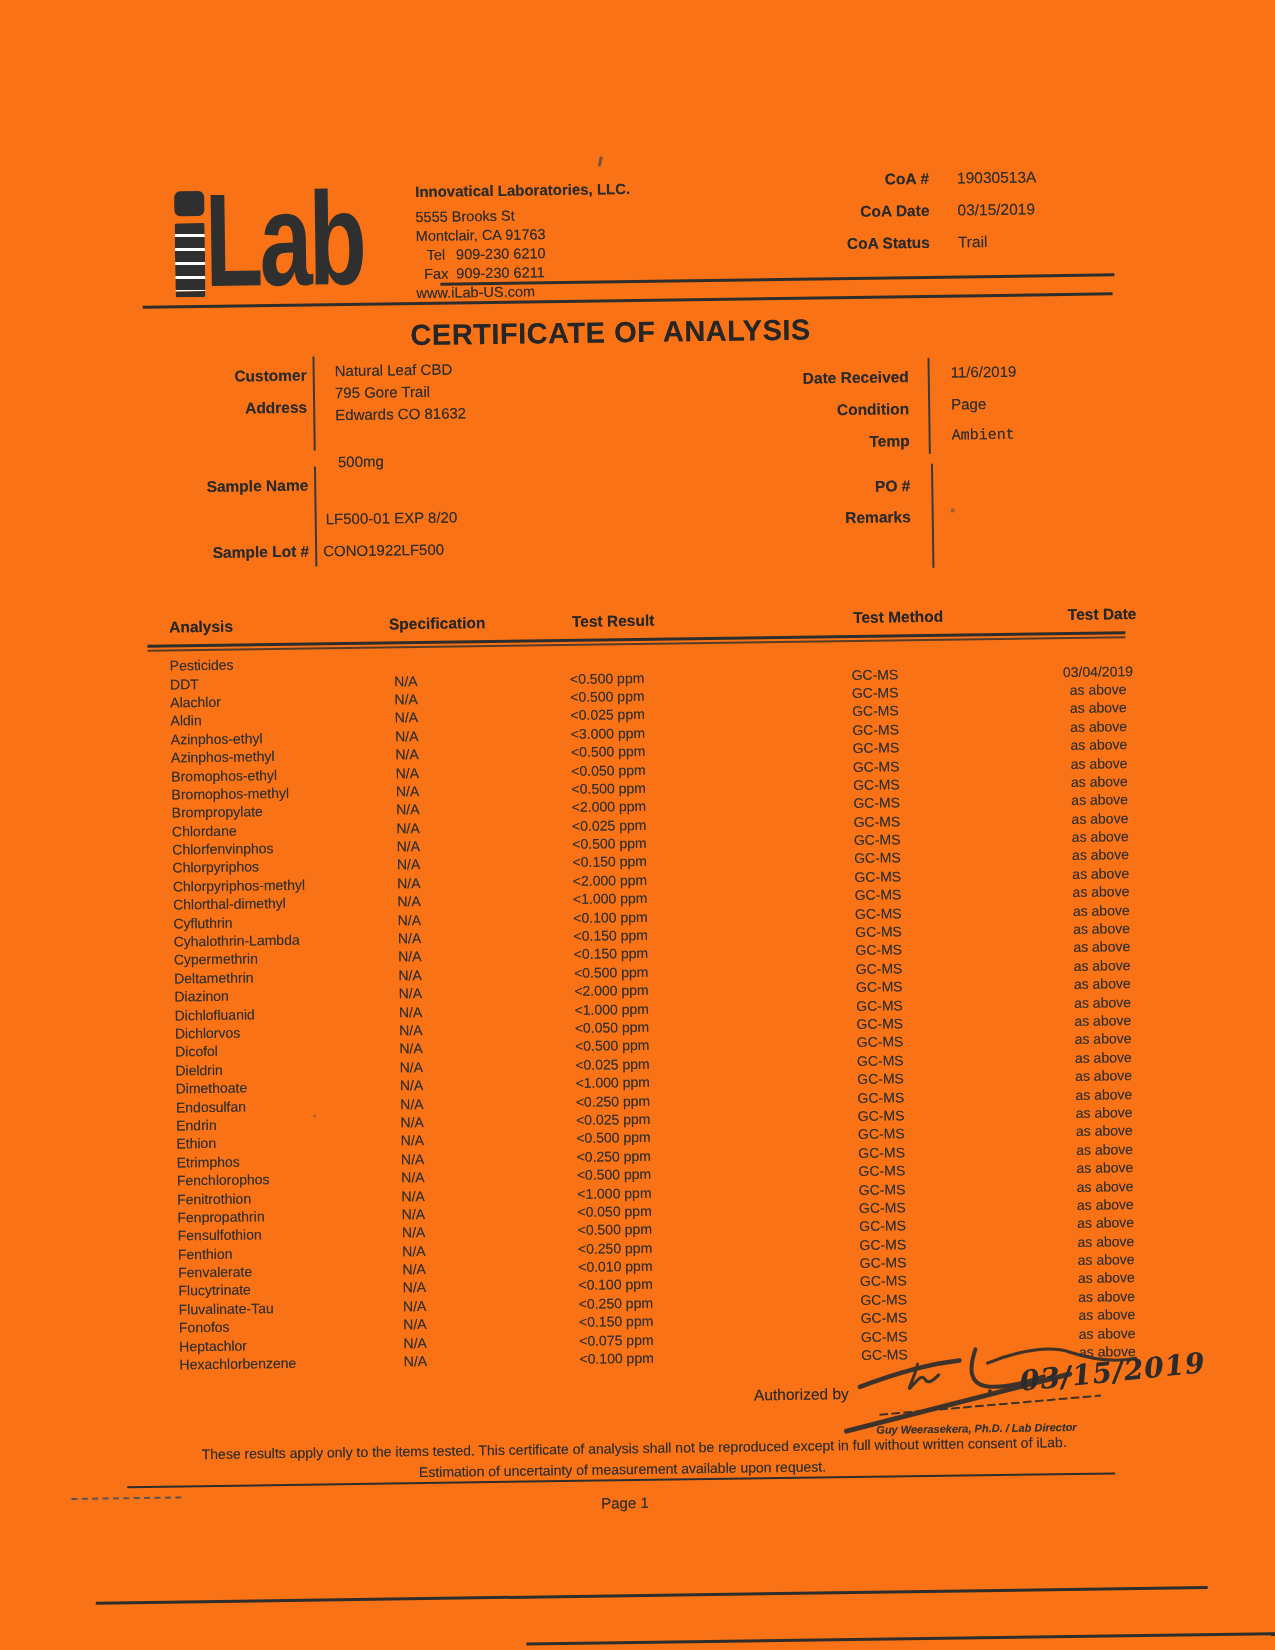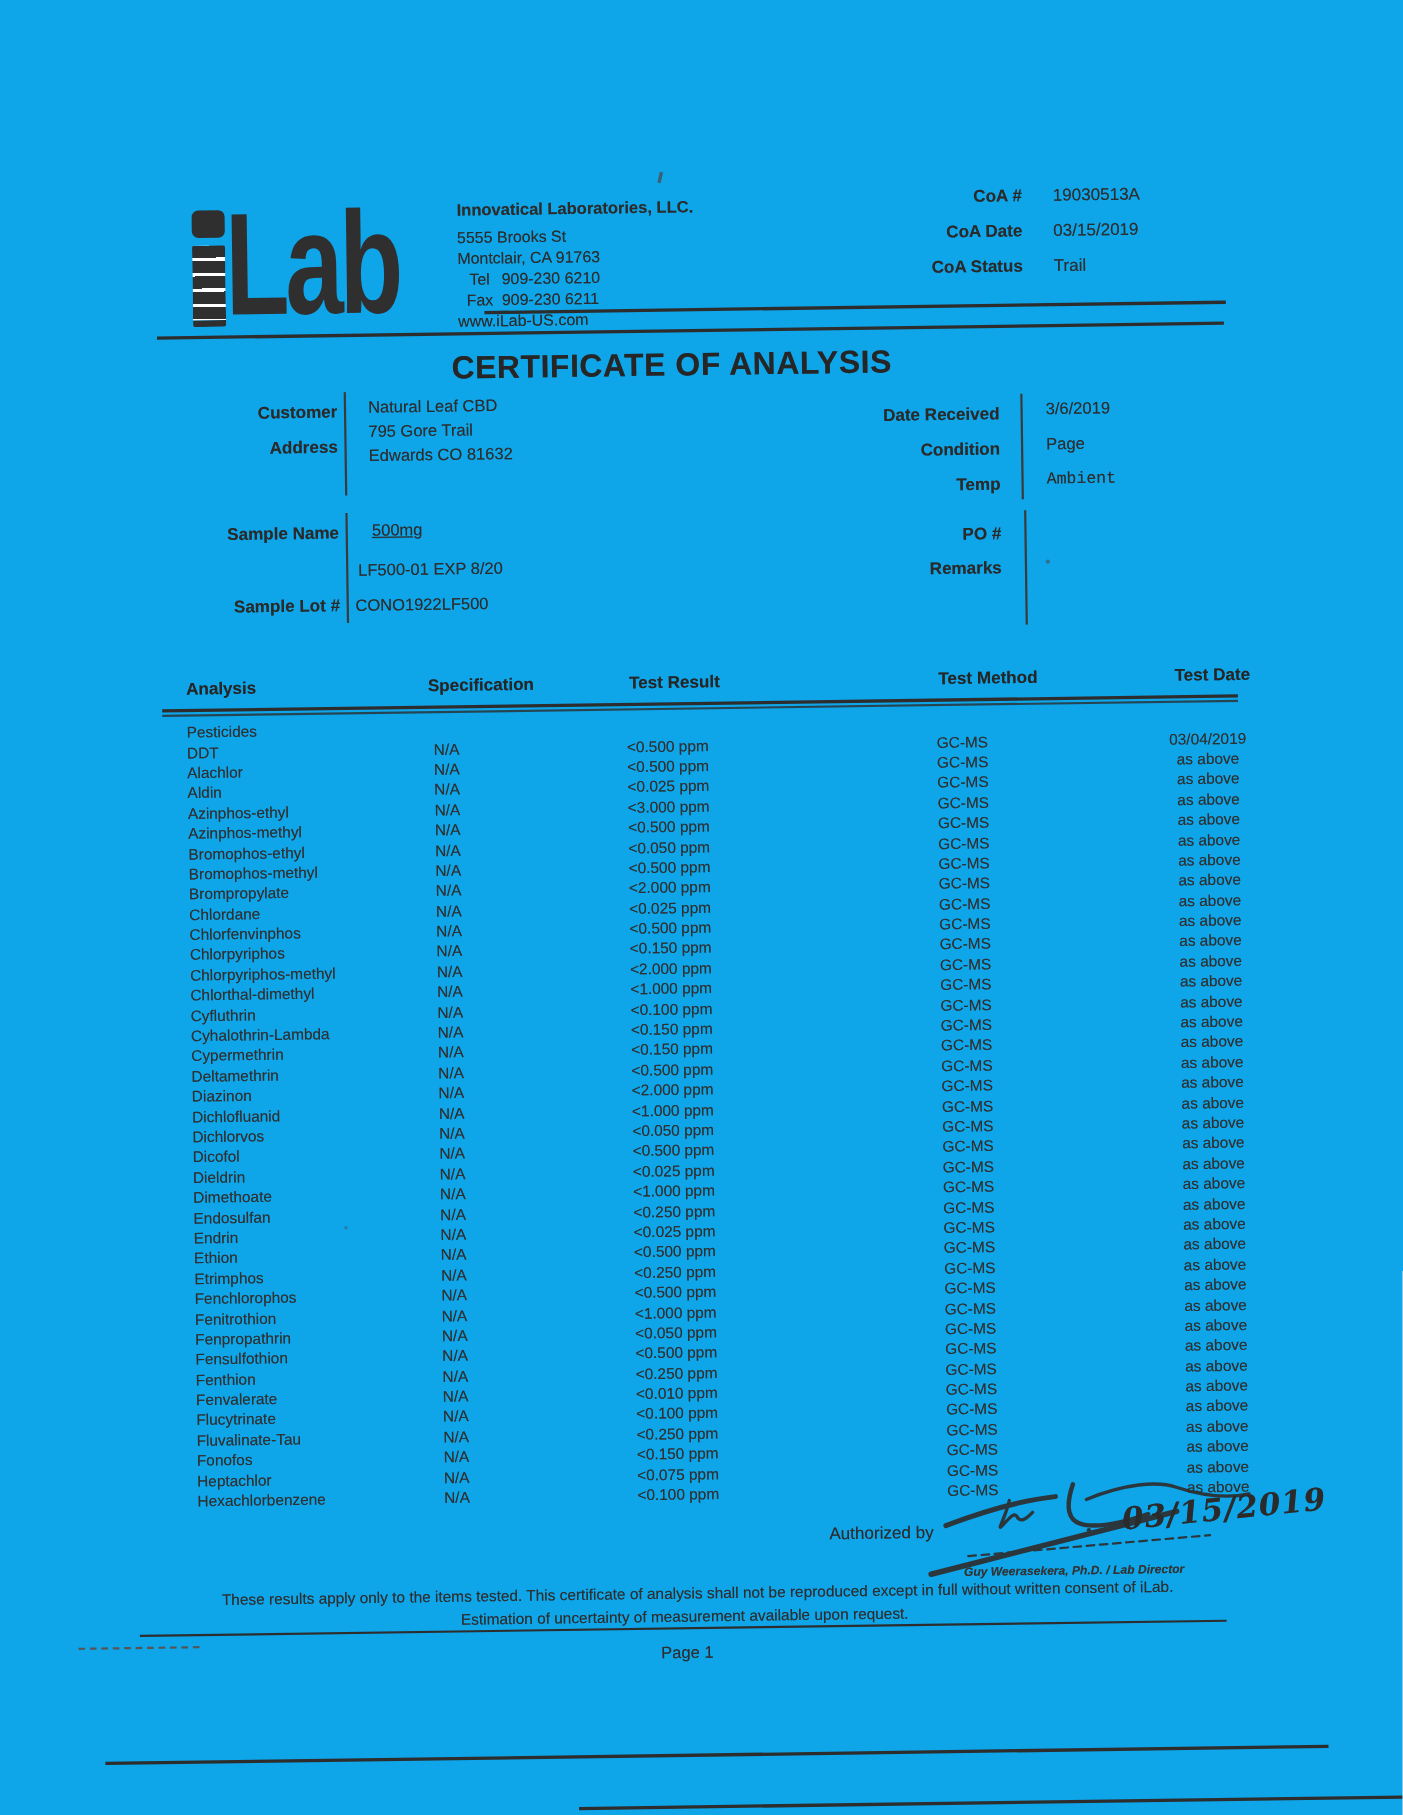--- a/index.html
+++ b/index.html
@@ -1,16 +1,16 @@
 <!DOCTYPE html>
 <html><head>
 <meta charset="utf-8">
 <style>
   html,body{margin:0;padding:0;background:#e8e8e8;}
-  .page{position:relative;width:1275px;height:1650px;background:#0ea5e9;overflow:hidden;
+  .page{position:relative;width:1275px;height:1650px;background:#f97316;overflow:hidden;
         font-family:"Liberation Sans",sans-serif;color:#2e2e2e;margin:0 auto;}
   .scan{position:absolute;left:0;top:0;width:1275px;height:1650px;
         transform:rotate(-0.8deg);transform-origin:637px 825px;
         text-shadow:0 0 0.6px rgba(45,45,45,0.55);}
   .abs{position:absolute;}
 
   
   .logo{left:183px;top:176px;width:200px;height:120px;}
   .logo-i-dot{position:absolute;left:0;top:9px;width:30px;height:25px;background:#2f2f2f;border-radius:6px;}
   .logo-i-stem{position:absolute;left:0;top:41px;width:30px;height:74px;
@@ -128,30 +128,30 @@
 
     <div class="blabel" style="left:160px;top:362px;width:153px;">Customer</div>
     <div class="blabel" style="left:160px;top:394px;width:153px;">Address</div>
     <div class="vbar" style="left:319px;top:352px;height:94px;"></div>
     <div class="bval" style="left:341px;top:358px;">Natural Leaf CBD</div>
     <div class="bval" style="left:341px;top:380px;">795 Gore Trail</div>
     <div class="bval" style="left:341px;top:402px;">Edwards CO 81632</div>
 
     <div class="blabel" style="left:140px;top:472px;width:173px;">Sample Name</div>
     <div class="vbar" style="left:319px;top:462px;height:100px;"></div>
-    <div class="bval" style="left:343px;top:470px;text-decoration:underline;">500mg</div>
+    <div class="bval" style="left:343px;top:449px;">500mg</div>
     <div class="bval" style="left:330px;top:506px;">LF500-01 EXP 8/20</div>
     <div class="blabel" style="left:140px;top:538px;width:173px;">Sample Lot #</div>
     <div class="bval" style="left:327px;top:538px;">CONO1922LF500</div>
 
     <div class="blabel" style="left:700px;top:372px;width:215px;">Date Received</div>
     <div class="blabel" style="left:700px;top:404px;width:215px;">Condition</div>
     <div class="blabel" style="left:700px;top:436px;width:215px;">Temp</div>
     <div class="vbar" style="left:934px;top:362px;height:96px;"></div>
-    <div class="bval" style="left:957px;top:368px;">3/6/2019</div>
+    <div class="bval" style="left:957px;top:368px;">11/6/2019</div>
     <div class="bval" style="left:957px;top:400px;">Page</div>
     <div class="bval" style="left:957px;top:432px;font-family:Liberation Mono, monospace;">Ambient</div>
     <div class="blabel" style="left:700px;top:481px;width:215px;">PO #</div>
     <div class="blabel" style="left:700px;top:512px;width:215px;">Remarks</div>
     <div class="vbar" style="left:936px;top:468px;height:104px;"></div>
     <div class="bval" style="left:957px;top:477px;"></div>
     <div class="bval" style="left:957px;top:508px;"></div>
 
     <div class="th" style="left:172px;">Analysis</div>
     <div class="th c" style="left:360px;">Specification</div>

